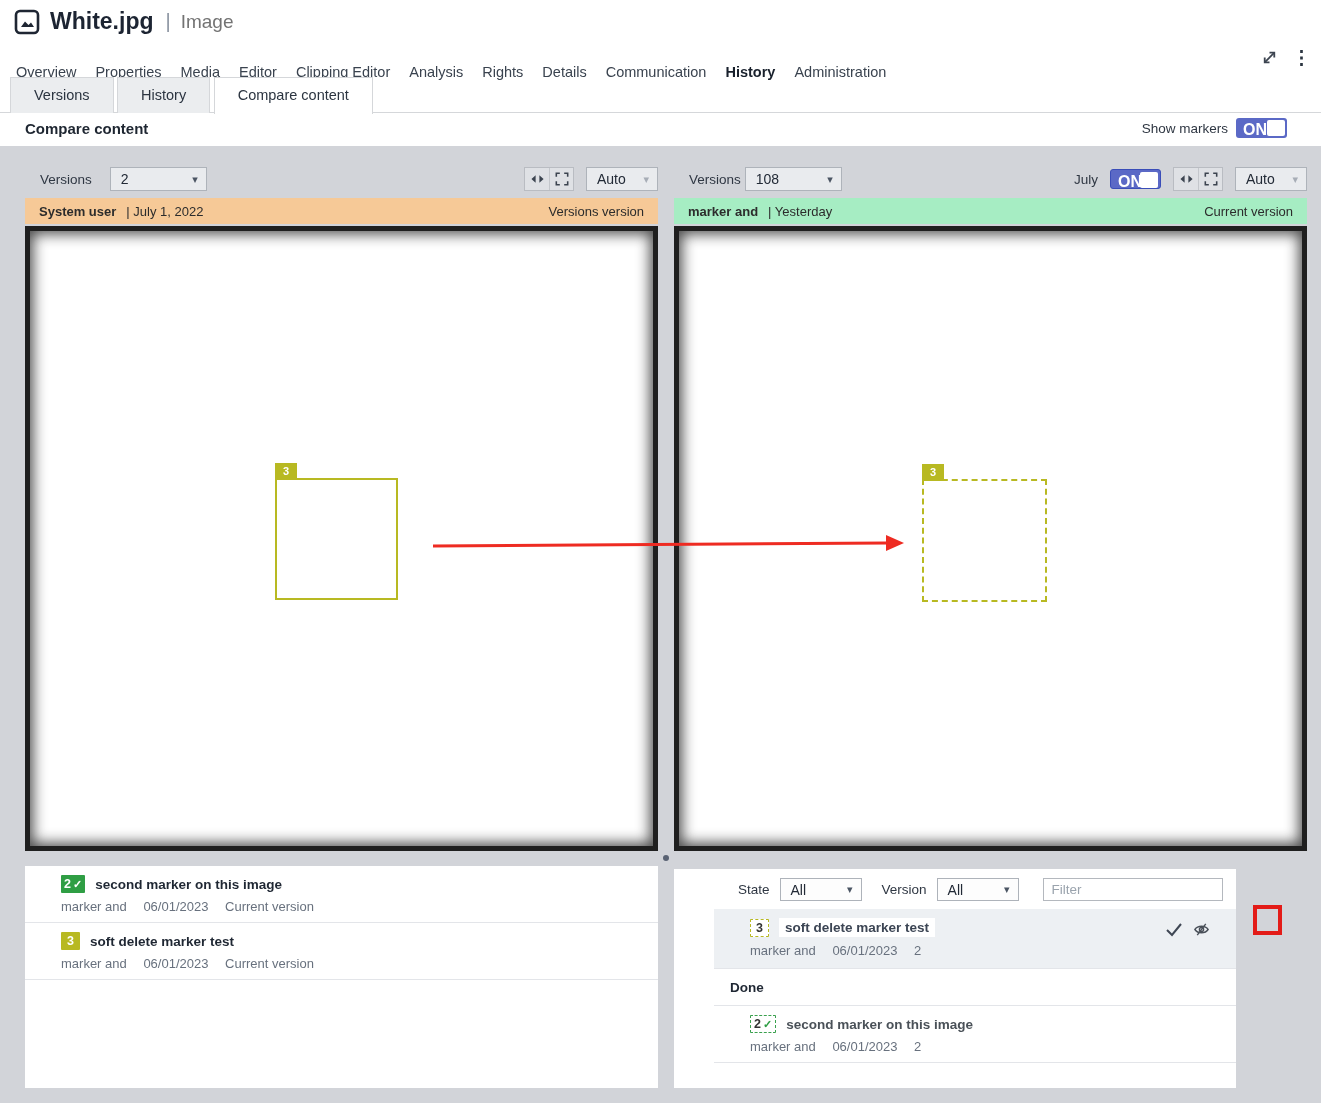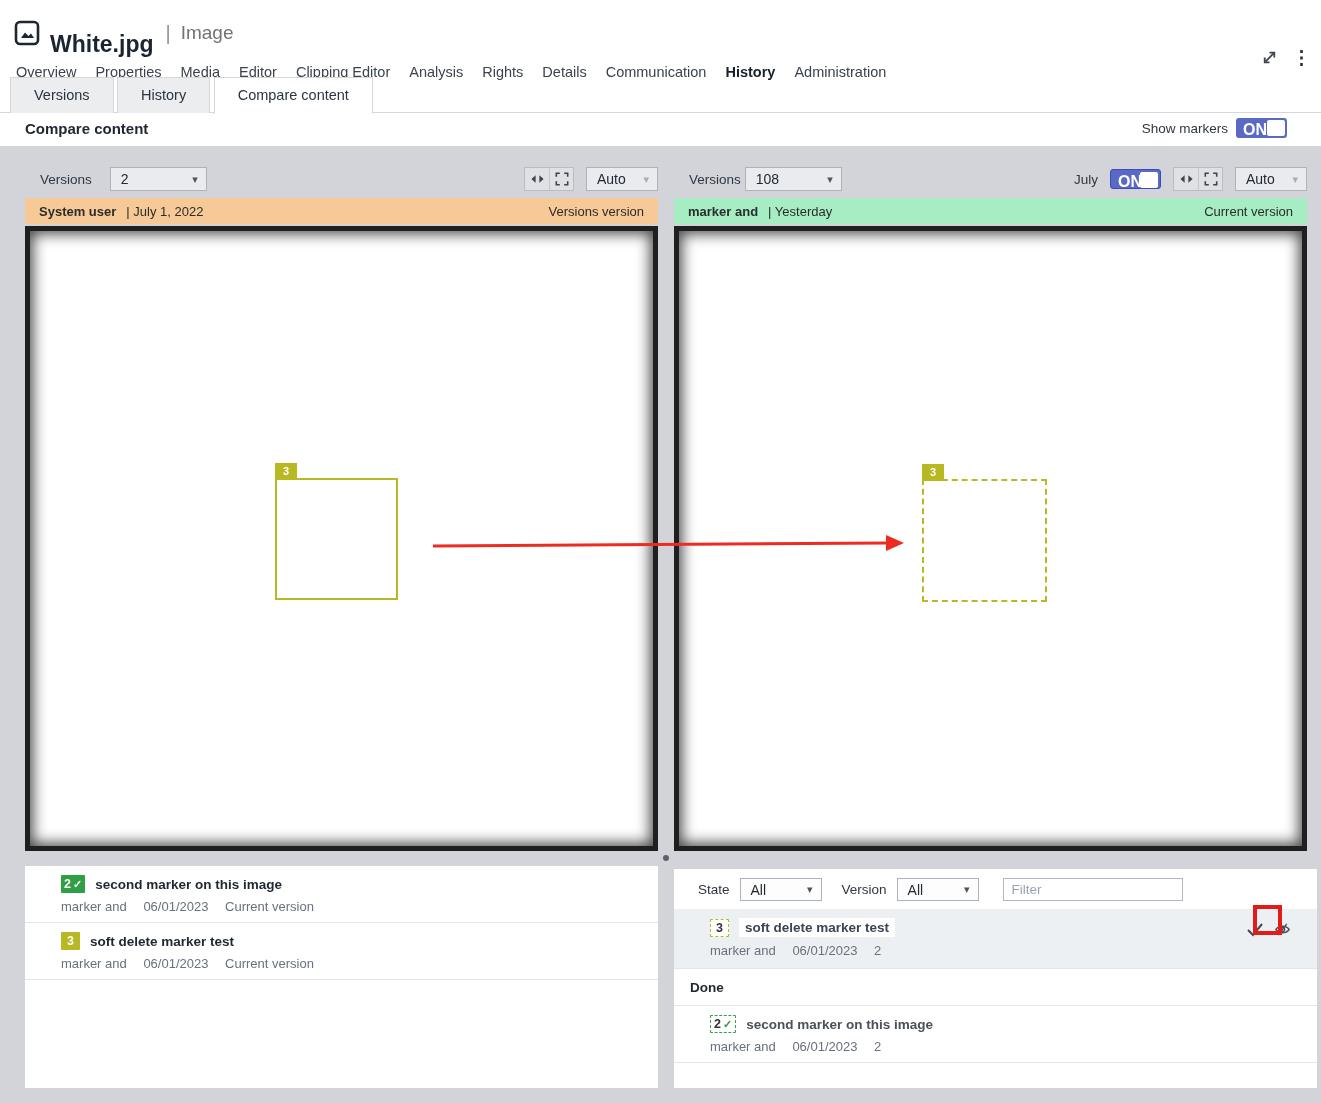--- a/index.html
+++ b/index.html
@@ -7,21 +7,21 @@
   body {
     font-family:"Liberation Sans", sans-serif;
     background:#d2d4d9;
     position:relative;
     overflow:hidden;
     color:#1f2633;
   }
   
   .app-header { position:absolute; top:0; left:0; width:1321px; height:146px; background:#fff; }
   .title-row { position:absolute; top:8px; left:14px; display:flex; align-items:center; gap:10px; }
-  .title-text { font-size:23px; font-weight:bold; color:#1c2432;margin-top:23px; }
+  .title-text { font-size:23px; font-weight:bold; color:#1c2432; }
   .title-sep { font-size:20px; color:#8a93a0; margin-left:2px; }
   .title-sub { font-size:19px; color:#737373; }
   .nav-row { position:absolute; top:64px; left:16px; display:flex; gap:19px; font-size:14.5px; color:#3a434f; }
   .nav-item { cursor:pointer; }
   .nav-item.active { font-weight:bold; color:#18202c; }
   .hdr-icons { position:absolute; top:46px; right:10px; display:flex; gap:14px; align-items:center; }
   
   .tab-row { position:absolute; top:77px; left:0; width:1321px; height:36px; border-bottom:1px solid #d5d7da; }
   .tab { display:inline-block; height:36px; line-height:35px; padding:0 23px; font-size:14.5px;
          background:#ebedef; border:1px solid #d5d7da; border-bottom:none; color:#2b3440;
@@ -62,21 +62,21 @@
   .marker-box { position:absolute; border:2px solid #b8b922; cursor:pointer; }
   .marker-box.dashed { border-style:dashed; }
   .marker-tab { position:absolute; top:-17px; left:-2px; min-width:22px; height:17px; background:#b8b922;
                 color:#fff; font-size:11px; font-weight:bold; text-align:center; line-height:17px; padding:0 2px; }
   
   .overlay { position:absolute; left:0; top:0; width:1321px; height:1103px; pointer-events:none; z-index:50; }
   .drag-dot { position:absolute; left:663px; top:855px; width:6px; height:6px; border-radius:50%; background:#596273; cursor:pointer; }
   
   .list-panel { position:absolute; background:#fff; }
   .panel-bl { left:25px; top:866px; width:633px; height:222px; }
-  .panel-br { left:674px; top:869px; width:643px; height:219px; }
+  .panel-br { left:674px; top:869px; width:562px; height:219px;padding-left:40px; }
   .m-item { padding:9px 0 8px 36px; }
   .m-row1 { display:flex; align-items:center; gap:10px; }
   .m-title { font-size:13.5px; font-weight:bold; color:#1f2733; }
   .m-meta { margin-top:6px; font-size:13px; color:#68717e; }
   .m-meta span { margin-right:13px; }
   .divider { height:1px; background:#e3e5e9; }
   .badge { min-width:19px; height:18px; padding:0 3px; font-size:12.5px; font-weight:bold; color:#fff;
            display:inline-flex; align-items:center; justify-content:center; gap:2px; border-radius:1px; }
   .badge.green { background:#2f9e44; }
   .badge.yellow { background:#b8b922; }

